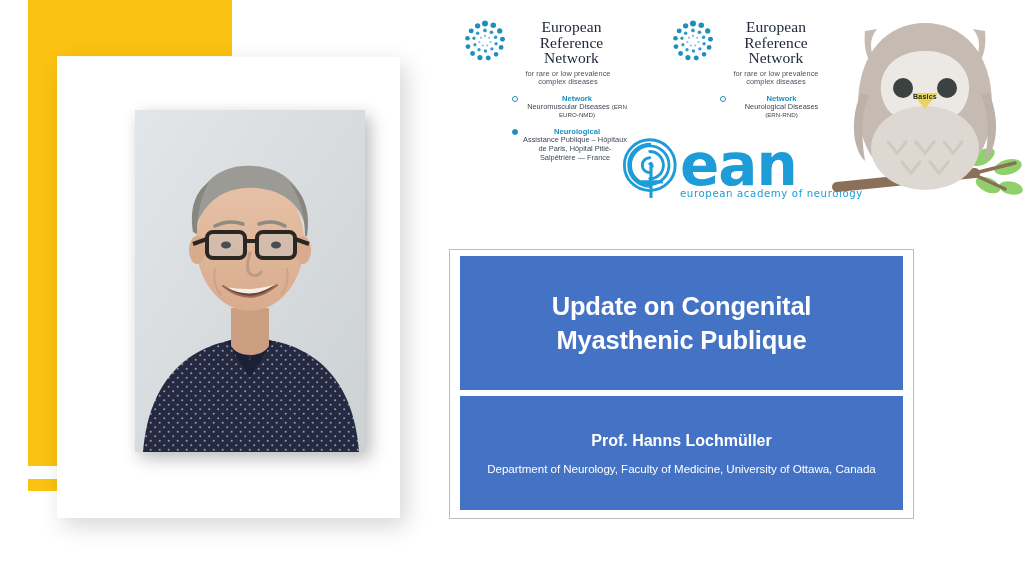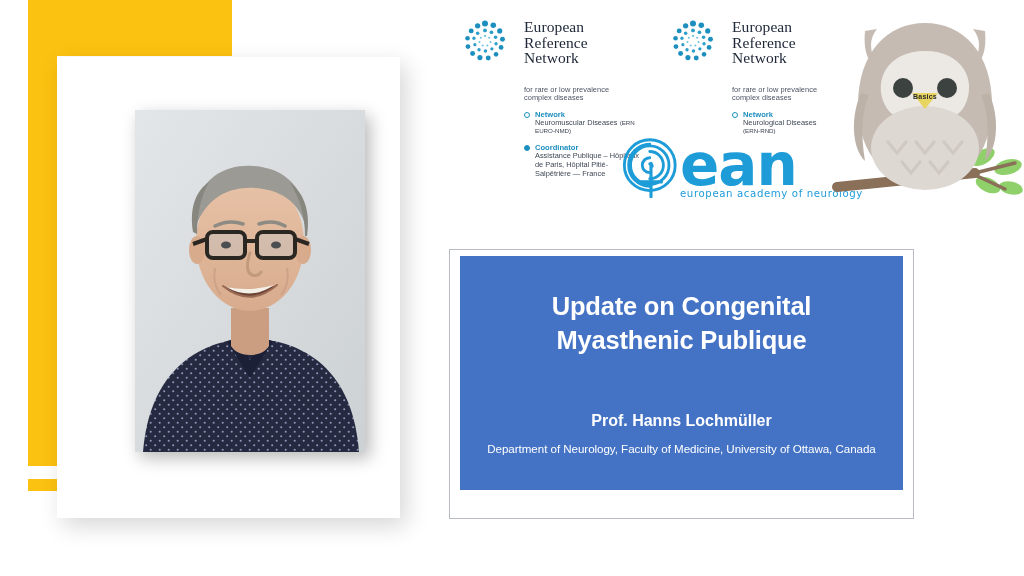--- a/index.html
+++ b/index.html
@@ -23,32 +23,32 @@
   .photo-frame{
     position:absolute;left:135px;top:110px;width:230px;height:342px;
     box-shadow:5px 6px 16px rgba(0,0,0,.28);
     overflow:hidden;background:#d9dde0;
   }
   .photo-frame svg{display:block;width:230px;height:342px;}
 
   
   .logo-strip{position:absolute;left:455px;top:8px;width:560px;height:215px;}
 
-  .ern{position:absolute;display:flex;gap:16px;}
+  .ern{position:absolute;display:flex;gap:4px;text-align:center;}
   .ern-1{left:7px;top:10px;}
   .ern-2{left:215px;top:10px;}
 
   .ern-mark{width:46px;height:46px;flex:0 0 46px;}
   .ern-text{padding-top:1px;}
   .ern-title{
     font-family:"Liberation Serif", serif;
     font-size:15.5px;line-height:15.5px;color:#20293a;letter-spacing:.1px;
   }
   .ern-sub{
-    font-size:7.4px;line-height:8.6px;color:#4a5160;margin-top:20px;letter-spacing:.05px;
+    font-size:7.4px;line-height:8.6px;color:#4a5160;margin-top:4px;letter-spacing:.05px;
   }
   .ern-item{margin-top:7px;position:relative;padding-left:11px;}
   .ern-item .bullet{
     position:absolute;left:0;top:2px;width:6px;height:6px;border-radius:50%;
     border:1.2px solid #1d8fbf;box-sizing:border-box;
   }
   .ern-item .bullet.filled{background:#1d8fbf;}
   .ern-item .k{font-size:7.6px;line-height:9px;color:#1d8fbf;font-weight:bold;}
   .ern-item .v{font-size:7.4px;line-height:8.7px;color:#3e4654;}
   .ern-item .v .small{font-size:6.2px;}
@@ -81,21 +81,21 @@
   }
   .title-box{
     position:absolute;left:460px;top:256px;width:443px;height:134px;background:#4472C4;
     display:flex;align-items:center;justify-content:center;
   }
   .title-text{
     color:#ffffff;font-size:25.5px;font-weight:bold;line-height:34px;text-align:center;
     letter-spacing:-.2px;
   }
   .author-box{
-    position:absolute;left:460px;top:376px;width:443px;height:114px;background:#4472C4;
+    position:absolute;left:460px;top:396px;width:443px;height:114px;background:#4472C4;
     display:flex;flex-direction:column;align-items:center;justify-content:flex-start;
     padding-top:34px;box-sizing:border-box;
   }
   .author-name{color:#fff;font-size:16px;font-weight:bold;line-height:21px;}
   .author-affil{color:#fff;font-size:11.6px;line-height:17px;margin-top:9px;letter-spacing:-.05px;}
 </style>
 </head>
 <body>
 
 <div class="slide">
@@ -212,21 +212,21 @@
         <div class="ern-item">
           <span class="bullet"></span>
           <div class="k">Network</div>
           <div class="v" style="max-width:108px">
             <span>Neuromuscular Diseases</span>
             <span class="small">(ERN EURO-NMD)</span>
           </div>
         </div>
         <div class="ern-item">
           <span class="bullet filled"></span>
-          <div class="k">Coordinator</div>
+          <div class="k">Neurological</div>
           <div class="v" style="max-width:104px">Assistance Publique – Hôpitaux de Paris, Hôpital Pitié-Salpêtrière — France</div>
         </div>
       </div>
     </div>
 
     <div class="ern ern-2">
       <svg class="ern-mark" viewBox="0 0 100 100">
         <g fill="#1d8fbf">
           <circle cx="50" cy="12" r="6.5"></circle>
             <circle cx="68" cy="16" r="6"></circle>

